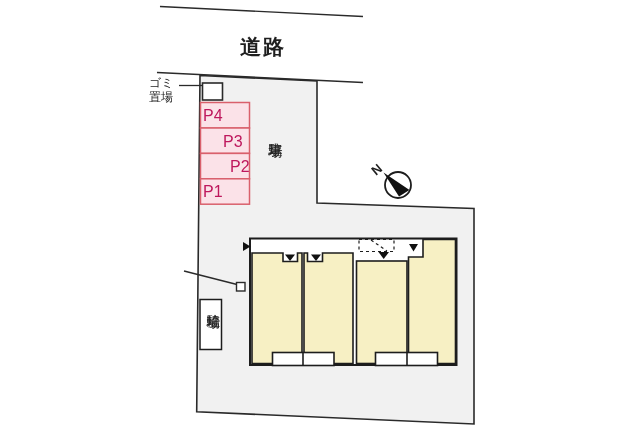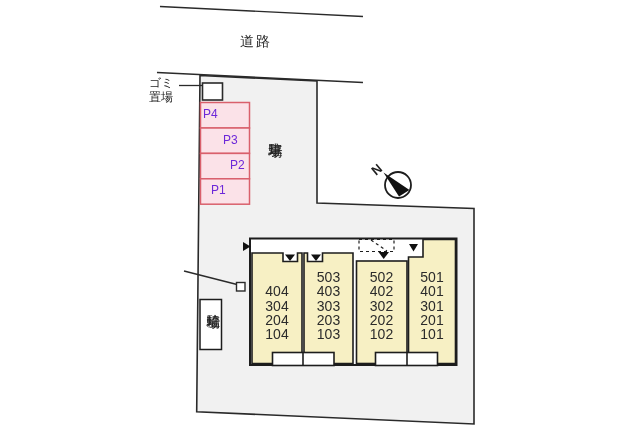--- a/index.html
+++ b/index.html
@@ -3,29 +3,29 @@
 <meta charset="utf-8">
 <style>
   html,body{margin:0;padding:0;background:#fff;}
   #stage{
     position:relative;width:640px;height:427px;background:#ffffff;overflow:hidden;
     font-family:"Liberation Sans","DejaVu Sans",sans-serif;color:#1f1f1f;
   }
   #stage svg{position:absolute;left:0;top:0;}
   .abs{position:absolute;}
   .lbl{white-space:nowrap;color:#1f1f1f;}
-  .road-label{font-size:14px;letter-spacing:2px;font-weight:400;}
+  .road-label{font-size:21px;letter-spacing:2px;font-weight:700;}
   .two-line{font-size:12px;line-height:13.5px;}
   .vtext{
     writing-mode:vertical-rl;text-orientation:upright;
     letter-spacing:1px;color:#1f1f1f;
   }
   .parking-area-label{font-size:14px;}
   .bicycle-label{font-size:13.5px;}
-  .pspot-label{font-size:12px;color:#6d28d9;text-align:right;}
+  .pspot-label{font-size:16px;color:#be185d;text-align:right;}
   .unit-col{position:absolute;top:270px;text-align:center;font-size:14px;color:#2b2b2b;}
   .unit-cell{height:14.25px;line-height:14.25px;}
   .compass-n{font-size:13px;font-weight:bold;transform:rotate(-40deg);}
   .pet-label{text-align:center;font-size:12.5px;line-height:13.5px;}
 </style>
 </head>
 <body>
 
 <div id="stage">
 
@@ -79,49 +79,21 @@
   <div class="abs two-line" style="left:149px;top:77px;">
     <div>ゴミ</div>
     <div>置場</div>
   </div>
 
   <div class="abs vtext parking-area-label" style="left:267px;top:131px;">駐車場</div>
 
   <div class="abs pspot-label" style="left:203px;top:107px;">P4</div>
   <div class="abs pspot-label" style="left:203px;top:132.5px;padding-left:20px;">P3</div>
   <div class="abs pspot-label" style="left:203px;top:158px;padding-left:27px;">P2</div>
-  <div class="abs pspot-label" style="left:203px;top:183.4px;padding-left:8px;">P1</div>
+  <div class="abs pspot-label" style="left:203px;top:183.4px;">P1</div>
 
   <div class="abs compass-n" style="left:372px;top:162px;">N</div>
 
 
   <div class="abs vtext bicycle-label" style="left:204px;top:303px;">駐輪場</div>
 
-  <div class="unit-col" style="left:252px;width:50px;">
-    <div class="unit-cell"></div>
-    <div class="unit-cell">404</div>
-    <div class="unit-cell">304</div>
-    <div class="unit-cell">204</div>
-    <div class="unit-cell">104</div>
-  </div>
-  <div class="unit-col" style="left:304px;width:49px;">
-    <div class="unit-cell">503</div>
-    <div class="unit-cell">403</div>
-    <div class="unit-cell">303</div>
-    <div class="unit-cell">203</div>
-    <div class="unit-cell">103</div>
-  </div>
-  <div class="unit-col" style="left:356px;width:51px;">
-    <div class="unit-cell">502</div>
-    <div class="unit-cell">402</div>
-    <div class="unit-cell">302</div>
-    <div class="unit-cell">202</div>
-    <div class="unit-cell">102</div>
-  </div>
-  <div class="unit-col" style="left:408px;width:48px;">
-    <div class="unit-cell">501</div>
-    <div class="unit-cell">401</div>
-    <div class="unit-cell">301</div>
-    <div class="unit-cell">201</div>
-    <div class="unit-cell">101</div>
-  </div>
 
 </div>
 
 </body></html>

